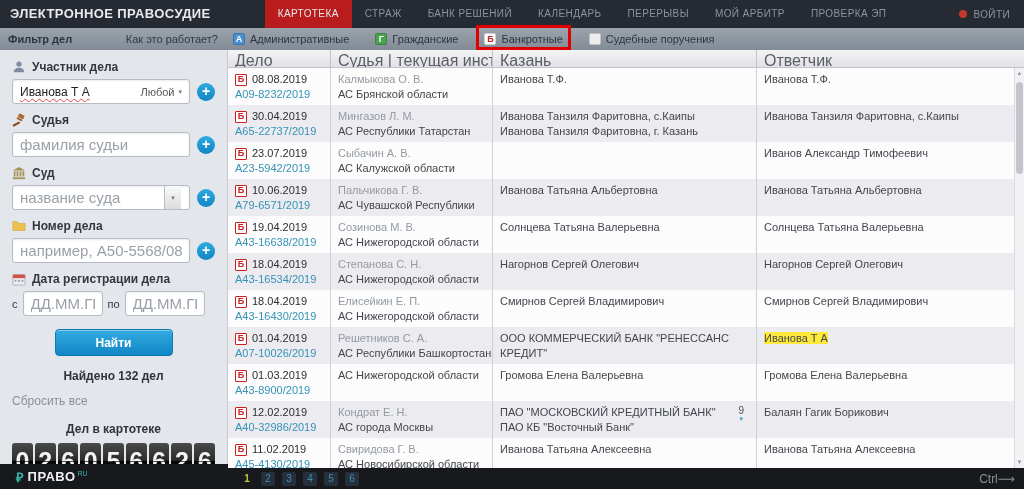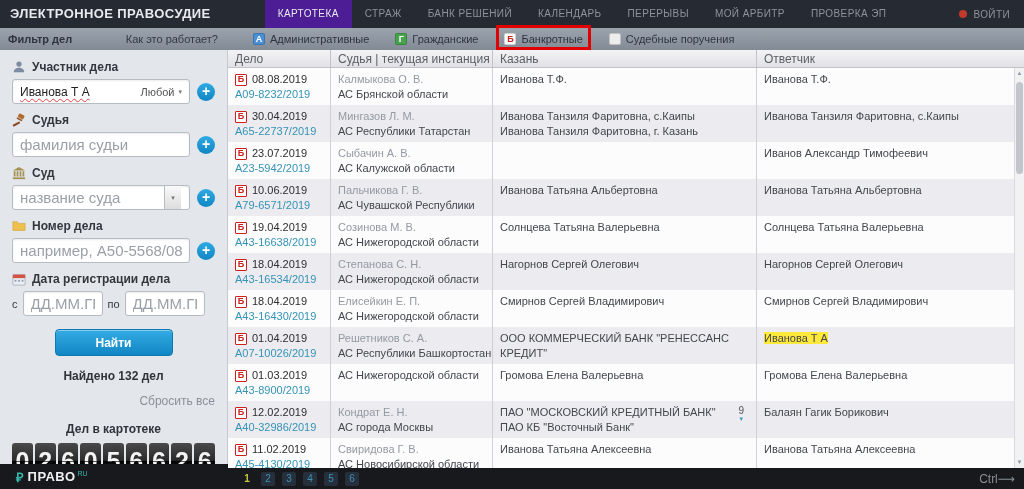--- a/index.html
+++ b/index.html
@@ -4,27 +4,27 @@
 <style>
   * { margin:0; padding:0; box-sizing:border-box; }
   html,body { width:1024px; height:489px; }
   body { font-family:"Liberation Sans", sans-serif; font-size:11px; background:#fff; overflow:hidden; position:relative; }
 
   
   .topnav { position:absolute; left:0; top:0; width:1024px; height:28px; background:#262a32; display:flex; align-items:stretch; z-index:3; }
   .brand { color:#e8eaee; font-size:13px; font-weight:bold; letter-spacing:.4px; line-height:28px; padding-left:10px; white-space:nowrap; }
   .menu { display:flex; margin-left:auto; }
   .nav-item { color:#8d939d; font-size:10px; letter-spacing:.4px; line-height:28px; padding:0 13px; text-decoration:none; cursor:pointer; white-space:nowrap; }
-  .nav-item.active { background:#4c1d95; color:#e8eaee; }
+  .nav-item.active { background:#b91c1c; color:#e8eaee; }
   .login { display:flex; align-items:center; gap:6px; padding:0 14px 0 60px; }
   .login-dot { width:8px; height:8px; border-radius:50%; background:#c0392b; }
   .login-label { color:#8d939d; font-size:10px; letter-spacing:.4px; cursor:pointer; }
 
   
-  .filterbar { position:absolute; left:0; top:28px; width:1024px; height:22px; background:linear-gradient(#9ba3ad,#828a95); display:flex; align-items:center; z-index:4;gap:20px; }
+  .filterbar { position:absolute; left:0; top:28px; width:1024px; height:22px; background:linear-gradient(#9ba3ad,#828a95); display:flex; align-items:center; z-index:4; }
   .fb-left { width:228px; display:flex; align-items:center; justify-content:space-between; padding:0 10px 0 8px; }
   .fb-title { font-weight:bold; color:#2e3540; font-size:11px; }
   .fb-help { color:#323945; font-size:11px; cursor:pointer; white-space:nowrap; }
   .tabs { display:flex; align-items:center; gap:26px; padding-left:5px; }
   .tab { display:flex; align-items:center; gap:5px; cursor:pointer; position:relative; }
   .tab-icon { width:12px; height:12px; border-radius:2px; font-size:9px; font-weight:bold; display:flex; align-items:center; justify-content:center; border:1px solid rgba(0,0,0,.18); }
   .tab-label { color:#2e3540; font-size:11px; white-space:nowrap; }
   .tab.annotated::after { content:''; position:absolute; left:-8px; right:-8px; top:-8px; bottom:-5px; border:3px solid #e00000; pointer-events:none; z-index:6; }
 
   
@@ -40,33 +40,33 @@
   .role-caret, .sel-caret { font-size:7px; color:#777; }
   .select-box { padding-right:8px; }
   .select-btn { margin-left:auto; width:19px; height:23px; background:linear-gradient(#fafafa,#dcdcdc); border-left:1px solid #b6bcc4; display:flex; align-items:center; justify-content:center; cursor:pointer; }
   .add-btn { width:18px; height:18px; border-radius:50%; border:none; background:linear-gradient(#2eaae2,#1186c4); color:#fff; cursor:pointer; position:relative; flex:0 0 18px; }
   .add-btn::after { content:'+'; position:absolute; left:0; top:-1px; width:100%; text-align:center; font-size:14px; font-weight:bold; line-height:18px; }
   .date-row { display:flex; align-items:center; gap:5px; margin-bottom:4px; }
   .date-lbl { font-size:11px; color:#33383f; }
   .date-box { flex:0 0 80px; width:80px; }
   .find-btn { display:block; margin:13px auto 0; width:118px; height:27px; border:1px solid #0e7ab2; border-radius:4px; background:linear-gradient(#34abe3,#1186c4); color:#fff; font-size:12px; font-weight:bold; font-family:"Liberation Sans",sans-serif; cursor:pointer; box-shadow:inset 0 1px 0 rgba(255,255,255,.4); }
   .found { text-align:center; margin-top:13px; font-size:12px; font-weight:bold; color:#2f343b; }
-  .reset { text-align:right; margin-top:11px; font-size:12px; color:#8a9099; cursor:pointer; }
+  .reset { text-align:left; margin-top:11px; font-size:12px; color:#8a9099; cursor:pointer; }
   .counter-label { text-align:center; margin-top:14px; font-size:12px; font-weight:bold; color:#2f343b; }
   .digits { display:flex; justify-content:center; gap:2px; margin-top:7px; }
   .digit { width:21px; height:36px; border-radius:3px; background:linear-gradient(180deg,#4a4a4a,#2b2b2b 48%,#050505 52%,#1c1c1c); color:#f4f4f4; font-size:25px; font-weight:bold; display:flex; align-items:center; justify-content:center; position:relative; }
   .digit::after { content:''; position:absolute; left:0; right:0; top:50%; height:1px; background:rgba(0,0,0,.65); }
   .side-footer { position:absolute; left:0; bottom:0; width:228px; height:25px; background:#17191d; display:flex; align-items:center; padding-left:16px; }
   .logo-mark { color:#35b8ae; font-weight:bold; font-size:13px; margin-right:4px; }
   .logo-text { color:#f0f0f0; font-weight:bold; font-size:13px; letter-spacing:.5px; }
   .logo-ru { color:#35b8ae; font-size:7px; margin-left:2px; align-self:flex-start; margin-top:6px; }
 
   
   .main { position:absolute; left:228px; top:50px; right:0; bottom:0; background:#fff; overflow:hidden; }
-  .thead { display:flex; height:18px; background:linear-gradient(#f4f4f6,#e1e1e6); border-bottom:1px solid #c2c2c8; color:#5a5f66; font-size:12px; }
+  .thead { display:flex; height:18px; background:linear-gradient(#f4f4f6,#e1e1e6); border-bottom:1px solid #c2c2c8; color:#5a5f66; font-size:16px; }
   .hc { padding:2px 0 0 7px; white-space:nowrap; overflow:hidden; }
   .hc1 { width:102px; } .hc2 { width:162px; border-left:1px solid #c2c2c8; } .hc3 { width:264px; border-left:1px solid #c2c2c8; } .hc4 { flex:1; border-left:1px solid #c2c2c8; }
   .tbody { height:400px; overflow:hidden; }
   .trow { display:flex; height:37px; background:#fcfcfd; cursor:pointer; }
   .trow:nth-child(even) { background:#ebebf0; }
   .c { padding:4px 6px 0 7px; line-height:15px; font-size:11px; overflow:hidden; }
   .c-case { width:102px; }
   .c-judge { width:162px; border-left:1px solid #cfcfd5; }
   .c-pl { width:264px; border-left:1px solid #cfcfd5; position:relative; }
   .c-def { flex:1; border-left:1px solid #cfcfd5; }

